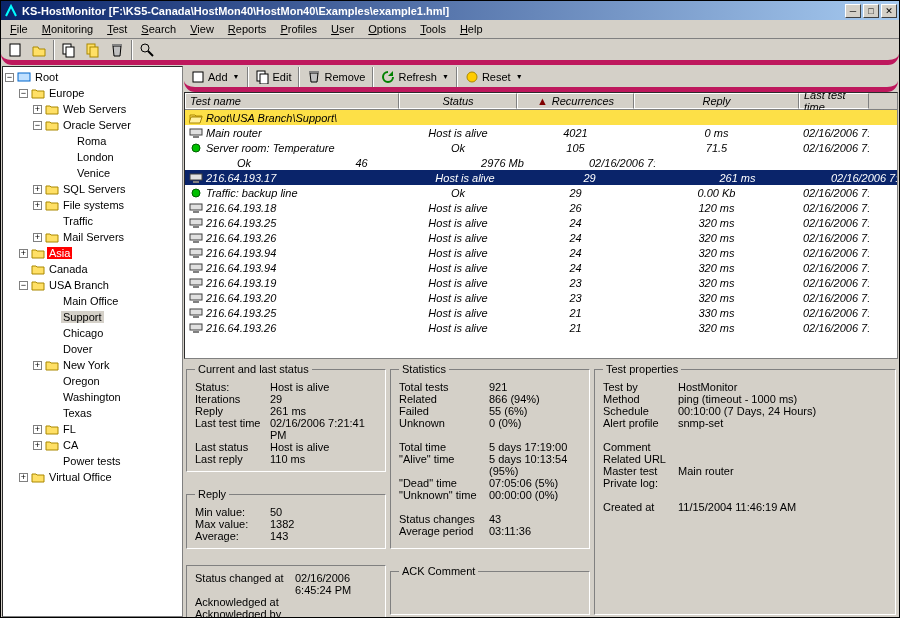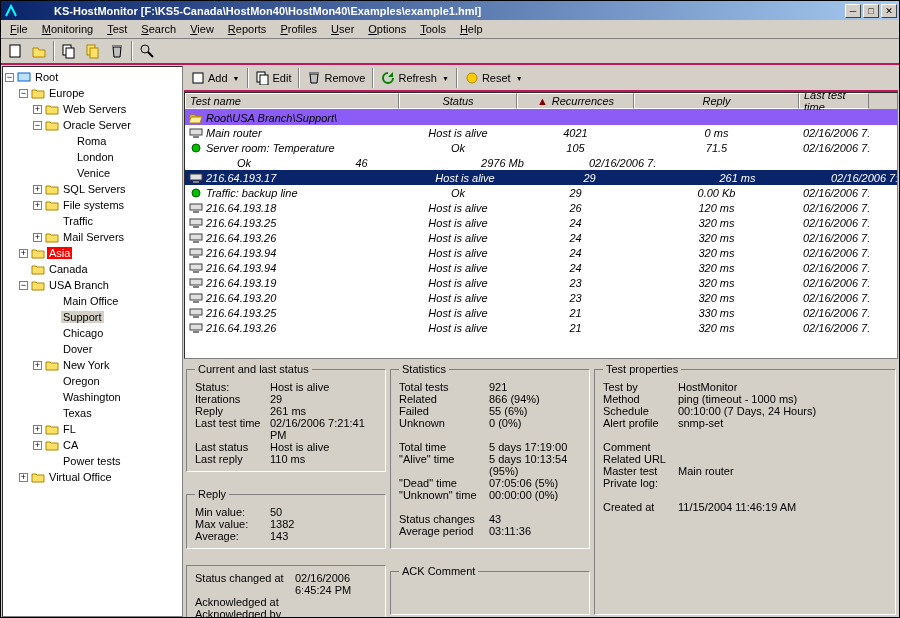--- a/index.html
+++ b/index.html
@@ -1,24 +1,24 @@
 <!DOCTYPE html>
 <html><head>
 <meta charset="utf-8">
 <style>
 * { box-sizing: border-box; margin: 0; padding: 0; font-family: "Tahoma", "MS Sans Serif", sans-serif; font-size: 11px; }
 body { background: #d4d0c8; width: 900px; height: 618px; overflow: hidden; border: 1px solid #000; }
 .titlebar { background: linear-gradient(to right, #0a246a, #a6caf0); height: 19px; display: flex; align-items: center; padding: 0 2px; color: #fff; }
 .titlebar .icon { width: 16px; height: 16px; margin-right: 3px; display: flex; align-items: center; justify-content: center; }
-.titlebar .title { flex: 1; font-weight: bold; font-size: 11px; margin-left: 32px; }
+.titlebar .title { flex: 1; font-weight: bold; font-size: 11px; }
 .titlebar .winbtn { width: 16px; height: 14px; background: #d4d0c8; border: 1px solid #fff; border-right-color: #404040; border-bottom-color: #404040; margin-left: 2px; display: flex; align-items: center; justify-content: center; font-family: "Marlett", sans-serif; font-size: 9px; color: #000; }
 .menubar { background: #d4d0c8; height: 19px; display: flex; align-items: center; padding: 0 2px; border-bottom: 1px solid #808080; }
 .menubar .menuitem { padding: 2px 7px; cursor: default; }
 .menubar .menuitem .ul { text-decoration: underline; }
-.toolbar { background: #d4d0c8; height: 26px; display: flex; align-items: center; padding: 2px; border-bottom: 2px solid #be185d; }
+.toolbar { background: #d4d0c8; height: 26px; display: flex; align-items: center; padding: 2px; border-bottom: 5px solid #be185d; border-radius: 11px; }
 .toolbar .tbtn { min-width: 22px; height: 22px; display: flex; align-items: center; justify-content: center; margin: 0 1px; padding: 0 2px; cursor: default; }
 .toolbar .sep { width: 2px; height: 20px; border-left: 1px solid #808080; border-right: 1px solid #fff; margin: 0 2px; }
 .toolbar .tbtn.withtext { padding: 0 4px; gap: 3px; }
 .toolbar .dropdown-arrow { font-size: 7px; margin-left: 2px; }
 .mainarea { display: flex; height: 553px; }
 .treepane { width: 185px; background: #fff; border: 1px inset #808080; margin: 1px; overflow: auto; }
 .tree { padding: 2px; }
 .tree .node { display: flex; align-items: center; height: 16px; white-space: nowrap; }
 .tree .toggle { width: 9px; height: 9px; border: 1px solid #808080; display: flex; align-items: center; justify-content: center; font-size: 9px; line-height: 7px; margin-right: 3px; background: #fff; color: #000; }
 .tree .spacer { display: inline-block; }
@@ -26,21 +26,21 @@
 .tree .label { padding: 0 2px; }
 .tree .selected { background: #d4d0c8; }
 .tree .red { background: #ff0000; color: #fff; }
 .rightpane { flex: 1; display: flex; flex-direction: column; margin: 1px 1px 1px 0; }
 .righttoolbar { background: #d4d0c8; height: 26px; display: flex; align-items: center; padding: 2px; }
 .listpane { flex: 1; background: #fff; border: 1px inset #808080; display: flex; flex-direction: column; overflow: hidden; height: 268px; font-style: italic; }
 .listheader { display: flex; background: #d4d0c8; height: 17px; border-bottom: 1px solid #808080; }
 .listheader .col { border-right: 1px solid #808080; border-bottom: 1px solid #fff; border-top: 1px solid #fff; border-left: 1px solid #fff; padding: 1px 4px; display: flex; align-items: center; }
 .listbody { flex: 1; overflow-y: scroll; overflow-x: auto; }
 .listrow { display: flex; height: 15px; align-items: center; }
-.listrow.green { background: #8b5cf6; }
+.listrow.green { background: #fde047; }
 .listrow.sel { background: #0a246a; color: #fff; gap: 7px; }
 .listrow .cell { padding: 0 4px; overflow: hidden; white-space: nowrap; display: flex; align-items: center; }
 .listrow .cell.c0 { gap: 3px; }
 .rowicon { width: 14px; height: 12px; display: inline-flex; align-items: center; justify-content: center; flex-shrink: 0; }
 .bottompane { display: flex; gap: 4px; padding: 4px 2px 2px 2px; height: 258px; overflow: hidden; }
 .bottomcol { flex: 1; display: flex; flex-direction: column; gap: 16px; }
 fieldset { border: 1px solid #fff; border-top-color: #808080; border-left-color: #808080; padding: 6px 8px; }
 fieldset legend { padding: 0 3px; }
 .kv { display: flex; }
 .kv .k { width: 90px; }

